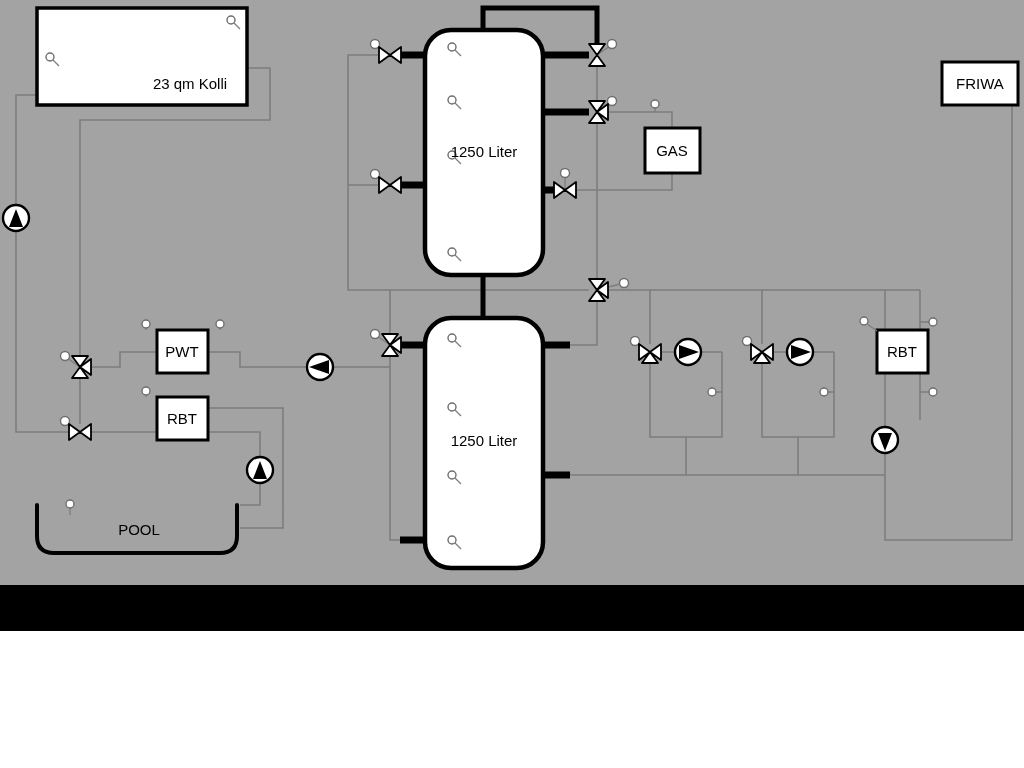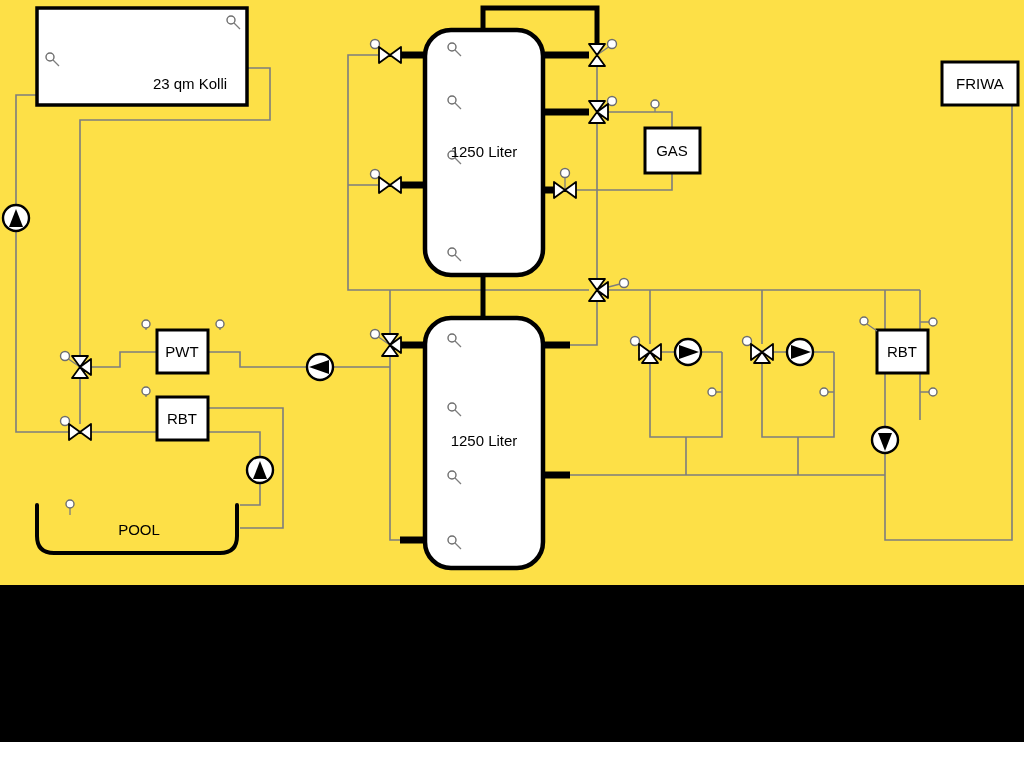--- a/index.html
+++ b/index.html
@@ -1,16 +1,16 @@
 <!DOCTYPE html>
 <html><head>
 <meta charset="utf-8">
 <style>
   html,body{margin:0;padding:0;background:#fff;}
-  .stage{position:relative;width:1024px;height:742px;background:#fde047;overflow:hidden;
+  .stage{position:relative;width:1024px;height:631px;background:#a3a3a3;overflow:hidden;
          font-family:"Liberation Sans",sans-serif;}
   svg{position:absolute;left:0;top:0;}
   .pipe{stroke:#7d7d7d;stroke-width:1.6;fill:none;}
   .thick{stroke:#000;stroke-width:5;fill:none;stroke-linecap:square;}
   .stub{stroke:#000;stroke-width:7;fill:none;stroke-linecap:butt;}
   .boxthick{fill:#fff;stroke:#000;stroke-width:3.5;}
   .tank{fill:#fff;stroke:#000;stroke-width:4.5;}
   .comp{fill:#fff;stroke:#000;stroke-width:3;}
   .poolwall{fill:none;stroke:#000;stroke-width:4;stroke-linecap:round;}
   .valve{fill:#fff;stroke:#000;stroke-width:1.8;stroke-linejoin:round;}

